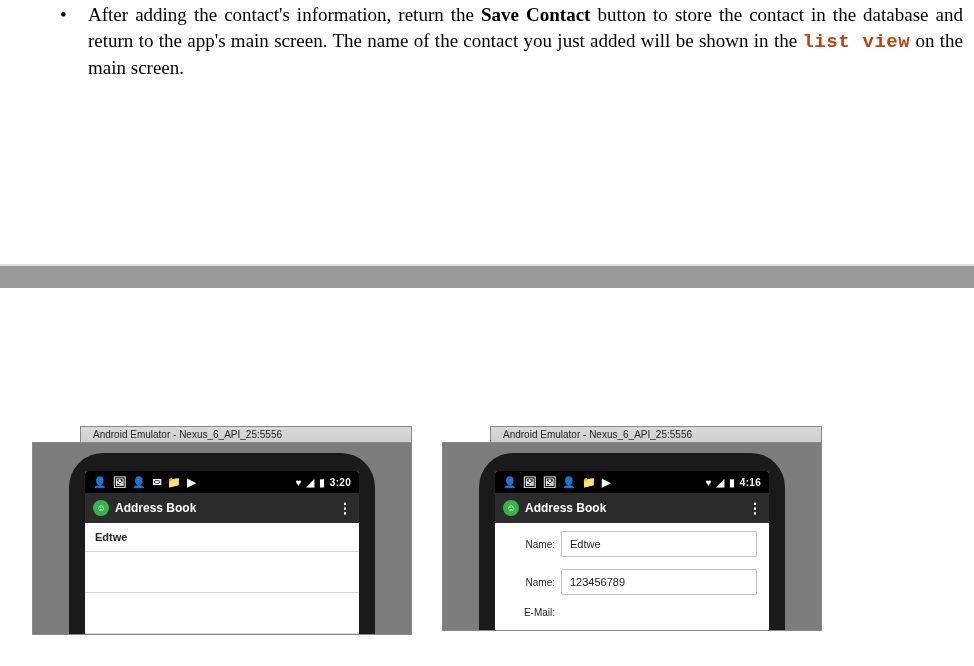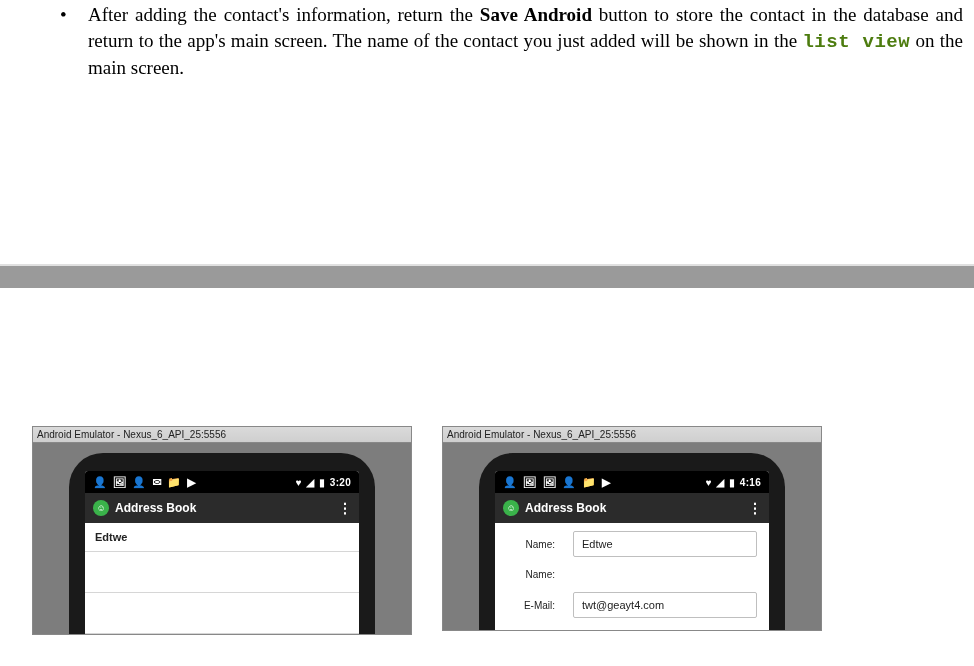--- a/index.html
+++ b/index.html
@@ -3,30 +3,30 @@
 <meta charset="utf-8">
 <style>
   html,body{margin:0;padding:0;background:#fff;font-family:"Times New Roman",Times,serif;color:#000;}
   .page{width:974px;height:666px;position:relative;overflow:hidden;}
 
   
   ul.doc{margin:2px 0 0 50px;padding:0;list-style:none;}
   ul.doc>li{position:relative;padding-left:38px;font-size:19px;line-height:1.35;text-align:justify;max-width:875px;margin-bottom:4px;}
   ul.doc>li:before{content:"\2022";position:absolute;left:10px;top:0;font-size:19px;}
   .strong{font-weight:700;}
-  .code{font-family:"Courier New",Courier,monospace;font-weight:700;color:#4d7c0f;letter-spacing:.5px;}
+  .code{font-family:"Courier New",Courier,monospace;font-weight:700;color:#c2410c;letter-spacing:.5px;}
 
   
   .band{position:absolute;left:0;right:0;height:22px;background:#9a9a9a;}
   .band-top{top:266px;}
   .band-top:after{content:"";display:block;height:2px;background:#e0e0e0;position:absolute;left:0;right:0;top:-2px;}
 
   
   .emu{position:absolute;width:380px;}
-  .emu-title{background:linear-gradient(#dadada,#cfcfcf);border:1px solid #888;border-bottom:none;font:10px Tahoma,Arial,sans-serif;color:#222;padding:2px 6px 2px 4px;}
+  .emu-title{background:linear-gradient(#dadada,#cfcfcf);border:1px solid #888;border-bottom:none;font:10px Tahoma,Arial,sans-serif;color:#222;padding:2px 6px 2px 12px;margin-left:48px;}
   .emu-body{background:#7d7d7d;border:1px solid #888;padding:10px 10px 0 10px;}
   .bezel{background:#1a1a1a;border-radius:34px 34px 0 0;padding:18px 16px 0 16px;margin:0 26px;}
 
   
   .screen{background:#fff;border-radius:3px 3px 0 0;overflow:hidden;font-family:Roboto,Arial,sans-serif;}
   .statusbar{background:#000;height:22px;display:flex;align-items:center;justify-content:space-between;padding:0 8px;color:#fff;font:700 9px Arial,sans-serif;}
   .sb-icons{display:flex;gap:6px;align-items:center;}
   .sb-icons span{font-size:11px;line-height:1;}
   .sb-right{display:flex;gap:5px;align-items:center;}
   .sb-right span{font-size:10px;}
@@ -36,35 +36,35 @@
   .appbar-left{display:flex;align-items:center;gap:6px;}
   .app-icon{width:16px;height:16px;border-radius:50%;background:#3ab24a;display:flex;align-items:center;justify-content:center;font-size:9px;color:#fff;}
   .kebab{font-size:14px;letter-spacing:-1px;}
 
   
   .list-row{font:700 11px Arial;color:#222;border-bottom:1px solid #d6d6d6;padding:8px 10px;}
   .list-empty{height:40px;border-bottom:1px solid #d6d6d6;}
 
   
   .form{padding:8px 12px 0 12px;}
-  .field{display:flex;align-items:center;gap:18px;margin-bottom:12px;}
+  .field{display:flex;align-items:center;gap:6px;margin-bottom:12px;}
   .flabel{width:48px;text-align:right;font:10px Arial;color:#222;}
   .finput{flex:1;border:1px solid #bfbfbf;border-radius:2px;padding:6px 8px;font:11px Arial;color:#222;background:#fff;}
 
   
   #emu1{left:32px; top:426px;}
   #emu2{left:442px;top:426px;}
 </style>
 </head>
 <body>
 <div class="page">
 
 <ul class="doc">
   <li>
-    <span>After adding the contact's information, return the </span><span class="strong">Save Android</span><span> button to store the contact in the database and return to the app's main screen. The name of the contact you just added will be shown in the </span><span class="code">list view</span><span> on the main screen.</span>
+    <span>After adding the contact's information, return the </span><span class="strong">Save Contact</span><span> button to store the contact in the database and return to the app's main screen. The name of the contact you just added will be shown in the </span><span class="code">list view</span><span> on the main screen.</span>
   </li>
 </ul>
 
 <div class="band band-top"></div>
 
 <div class="emu" id="emu1">
   <div class="emu-title">Android Emulator - Nexus_6_API_25:5556</div>
   <div class="emu-body">
     <div class="bezel">
       <div class="screen">
@@ -136,24 +136,24 @@
           <span class="kebab">⋮</span>
         </div>
 
         <div class="form">
           <div class="field">
             <div class="flabel">Name:</div>
             <div class="finput">Edtwe</div>
           </div>
           <div class="field">
             <div class="flabel">Name:</div>
+            <div class="finput">123456789</div>
           </div>
           <div class="field">
             <div class="flabel">E-Mail:</div>
-            <div class="finput">twt@geayt4.com</div>
           </div>
         </div>
 
       </div>
     </div>
   </div>
 </div>
 
 </div>
 

